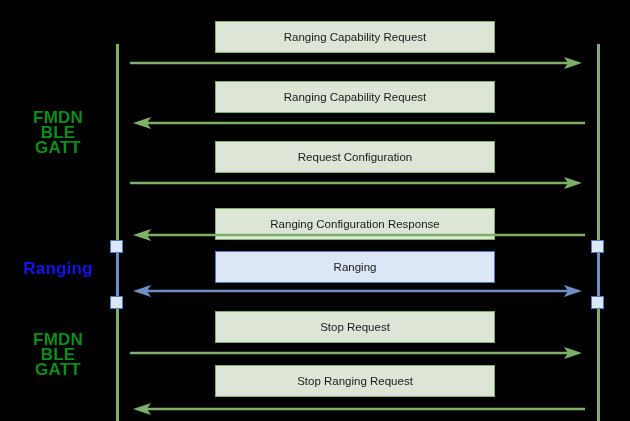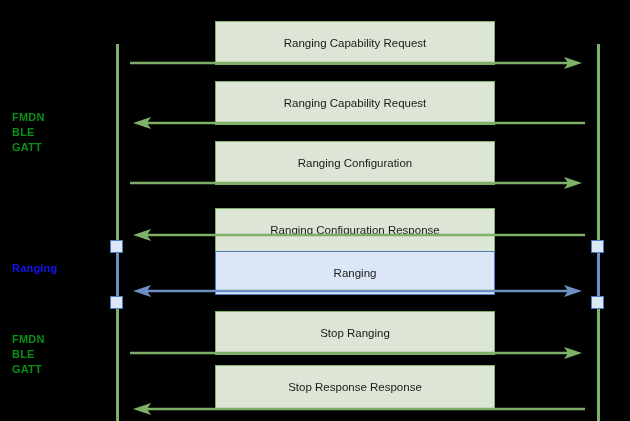--- a/index.html
+++ b/index.html
@@ -36,36 +36,36 @@
     width: 13px;
     height: 13px;
     background: #dbe6f7;
     border: 1.5px solid #4f7cc0;
     box-sizing: border-box;
   }
 
   
   .phase-label {
     position: absolute;
-    text-align: left;
+    text-align: center;
     font-weight: bold;
-    font-size: 11px;
+    font-size: 17px;
     line-height: 15px;
     letter-spacing: 0.2px;
     white-space: pre-line;
   }
   .phase-label.green { color: #0a8f17; }
   .phase-label.blue  { color: #1414ee; }
 
   
   .msg-box {
     position: absolute;
     left: 215px;
     width: 280px;
-    height: 44px;
+    height: 32px;
     box-sizing: border-box;
     display: flex;
     align-items: center;
     justify-content: center;
     font-size: 11.5px;
     color: #1a1a1a;
   }
   .msg-box.green {
     background: #dde5d7;
     border: 1.5px solid #7fb069;
@@ -114,21 +114,21 @@
   </div>
 
   <div class="msg-box green" style="top:81px;">Ranging Capability Request</div>
   <div class="arrow" style="left:133px; top:116px; width:452px;">
     <svg width="452" height="14" viewBox="0 0 452 14">
       <line x1="11" y1="7" x2="452" y2="7" stroke="#7fb069" stroke-width="2.4"></line>
       <polygon points="0,7 18,1 14,7 18,13" fill="#7fb069"></polygon>
     </svg>
   </div>
 
-  <div class="msg-box green" style="top:141px;">Ranging Configuration</div>
+  <div class="msg-box green" style="top:141px;">Request Configuration</div>
   <div class="arrow" style="left:130px; top:176px; width:452px;">
     <svg width="452" height="14" viewBox="0 0 452 14">
       <line x1="0" y1="7" x2="441" y2="7" stroke="#7fb069" stroke-width="2.4"></line>
       <polygon points="452,7 434,1 438,7 434,13" fill="#7fb069"></polygon>
     </svg>
   </div>
 
   <div class="msg-box green" style="top:208px;">Ranging Configuration Response</div>
   <div class="arrow" style="left:133px; top:228px; width:452px;">
     <svg width="452" height="14" viewBox="0 0 452 14">
@@ -139,29 +139,29 @@
 
   <div class="msg-box blue" style="top:251px;">Ranging</div>
   <div class="arrow" style="left:133px; top:284px; width:449px;">
     <svg width="449" height="14" viewBox="0 0 449 14">
       <line x1="11" y1="7" x2="438" y2="7" stroke="#6d8fc4" stroke-width="2.4"></line>
       <polygon points="0,7 18,1 14,7 18,13" fill="#6d8fc4"></polygon>
       <polygon points="449,7 431,1 435,7 431,13" fill="#6d8fc4"></polygon>
     </svg>
   </div>
 
-  <div class="msg-box green" style="top:311px;">Stop Ranging</div>
+  <div class="msg-box green" style="top:311px;">Stop Request</div>
   <div class="arrow" style="left:130px; top:346px; width:452px;">
     <svg width="452" height="14" viewBox="0 0 452 14">
       <line x1="0" y1="7" x2="441" y2="7" stroke="#7fb069" stroke-width="2.4"></line>
       <polygon points="452,7 434,1 438,7 434,13" fill="#7fb069"></polygon>
     </svg>
   </div>
 
-  <div class="msg-box green" style="top:365px;">Stop Response Response</div>
+  <div class="msg-box green" style="top:365px;">Stop Ranging Request</div>
   <div class="arrow" style="left:133px; top:402px; width:452px;">
     <svg width="452" height="14" viewBox="0 0 452 14">
       <line x1="11" y1="7" x2="452" y2="7" stroke="#7fb069" stroke-width="2.4"></line>
       <polygon points="0,7 18,1 14,7 18,13" fill="#7fb069"></polygon>
     </svg>
   </div>
 
 </div>
 
 </body></html>

